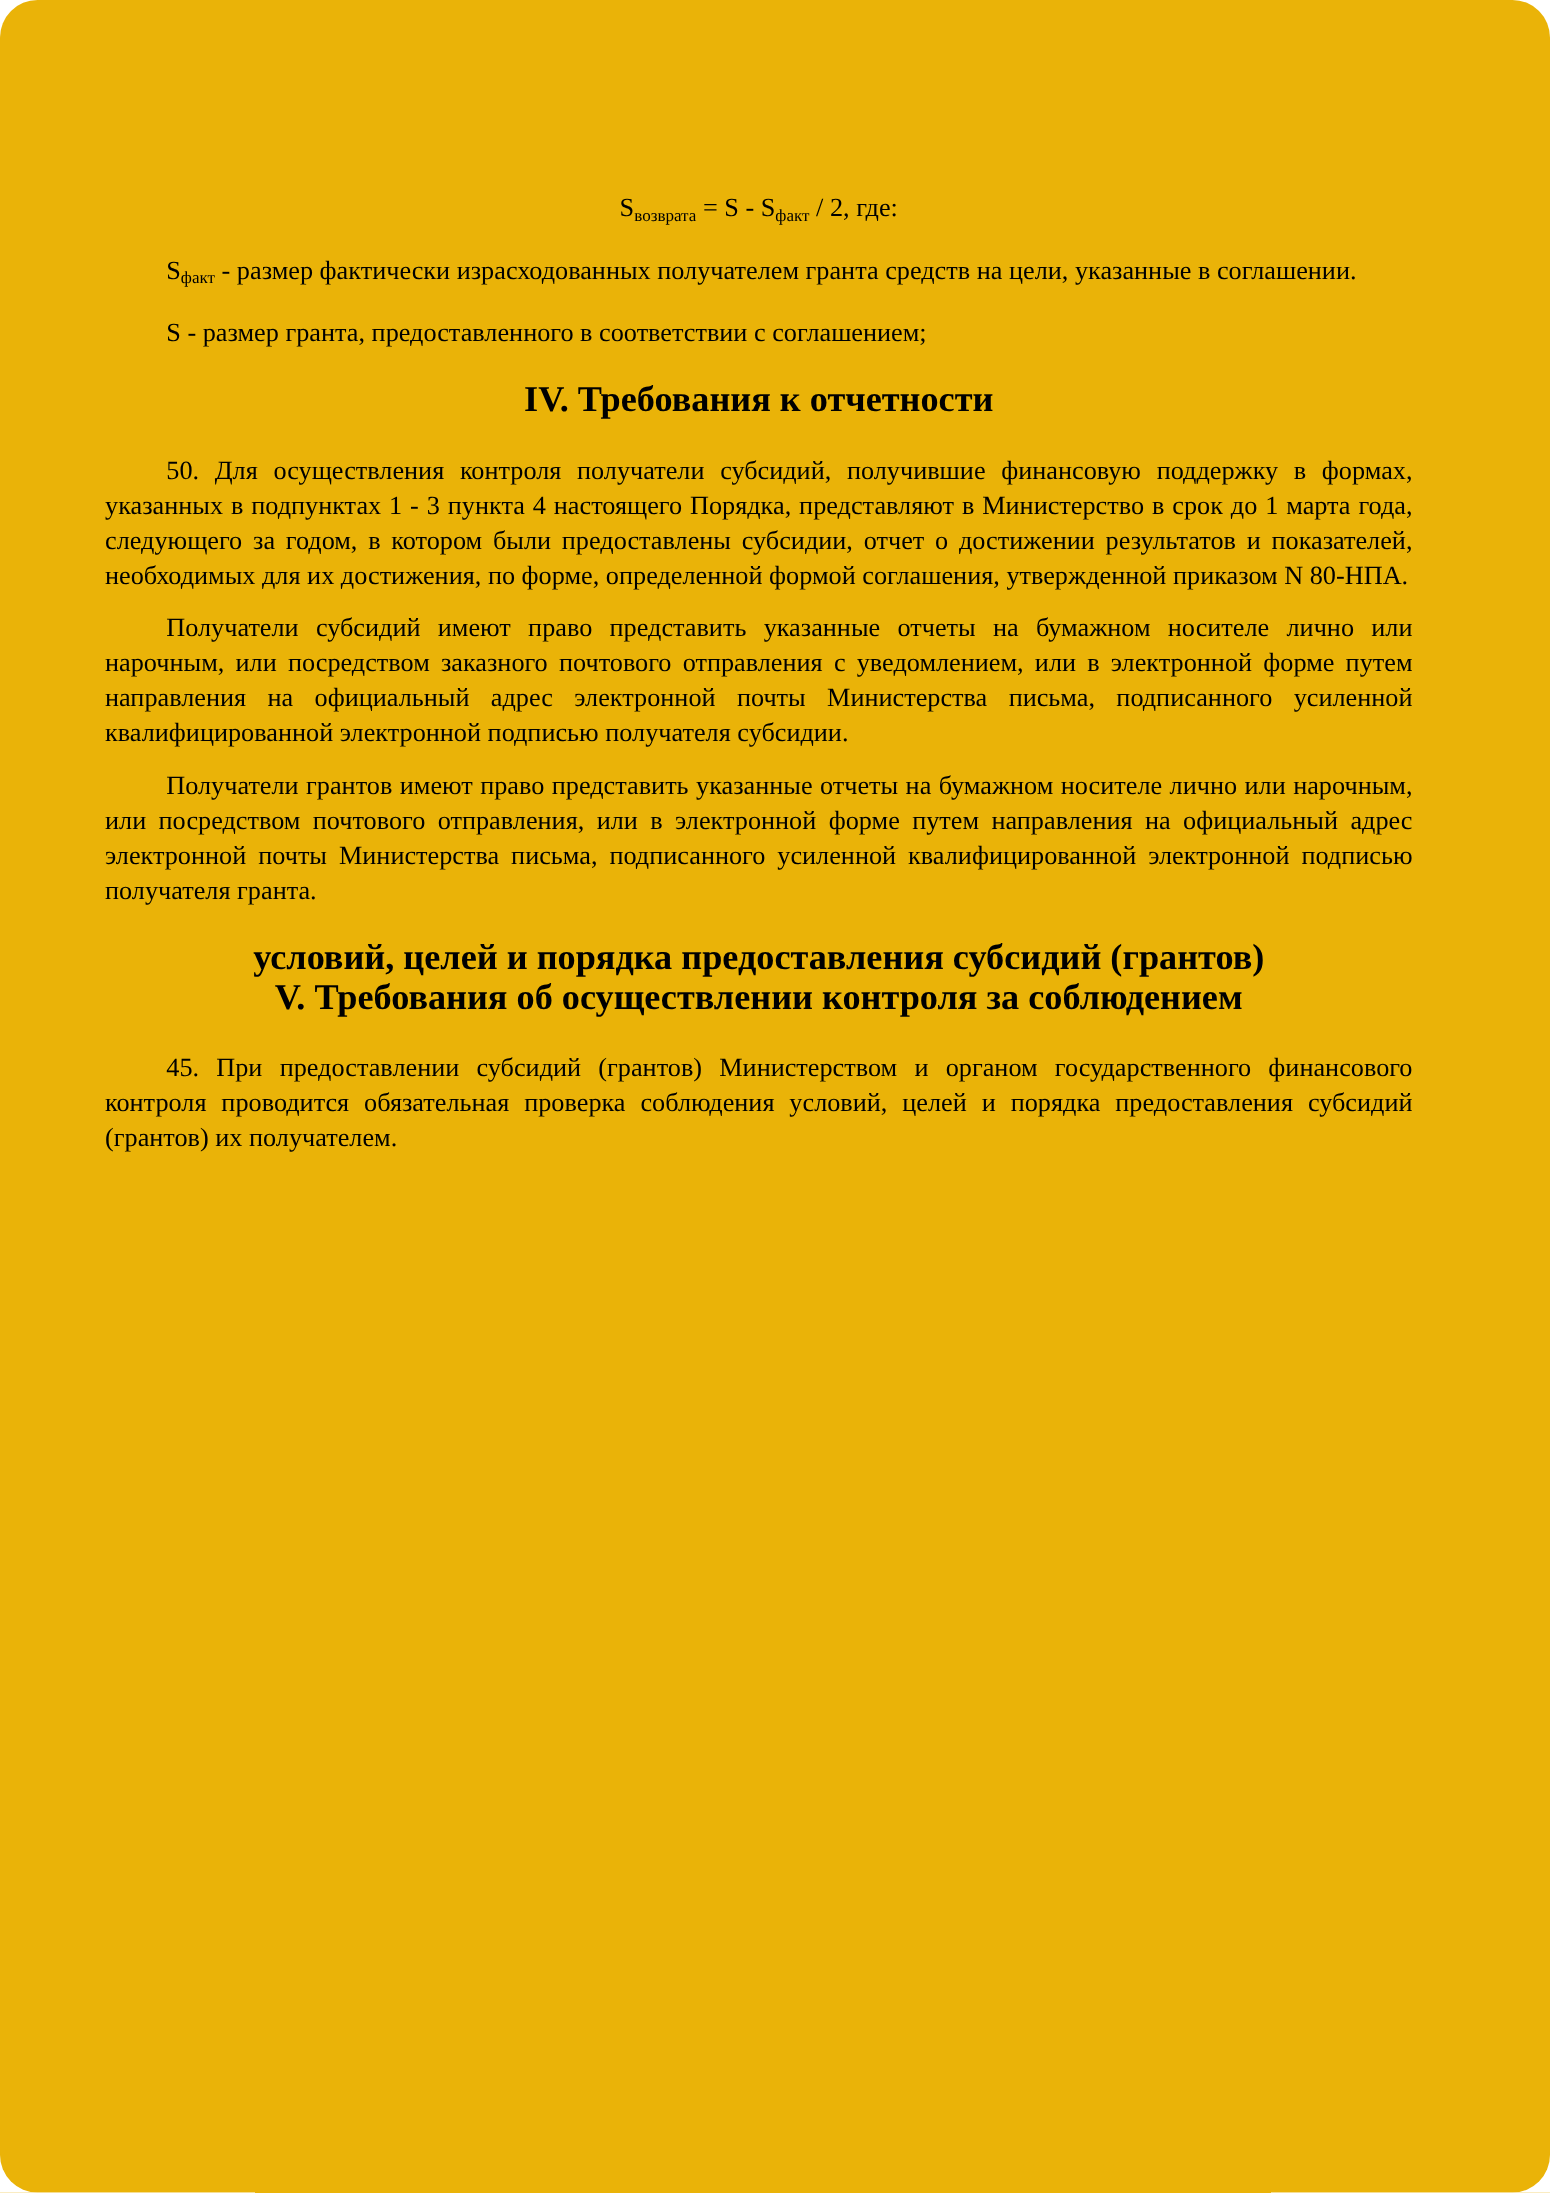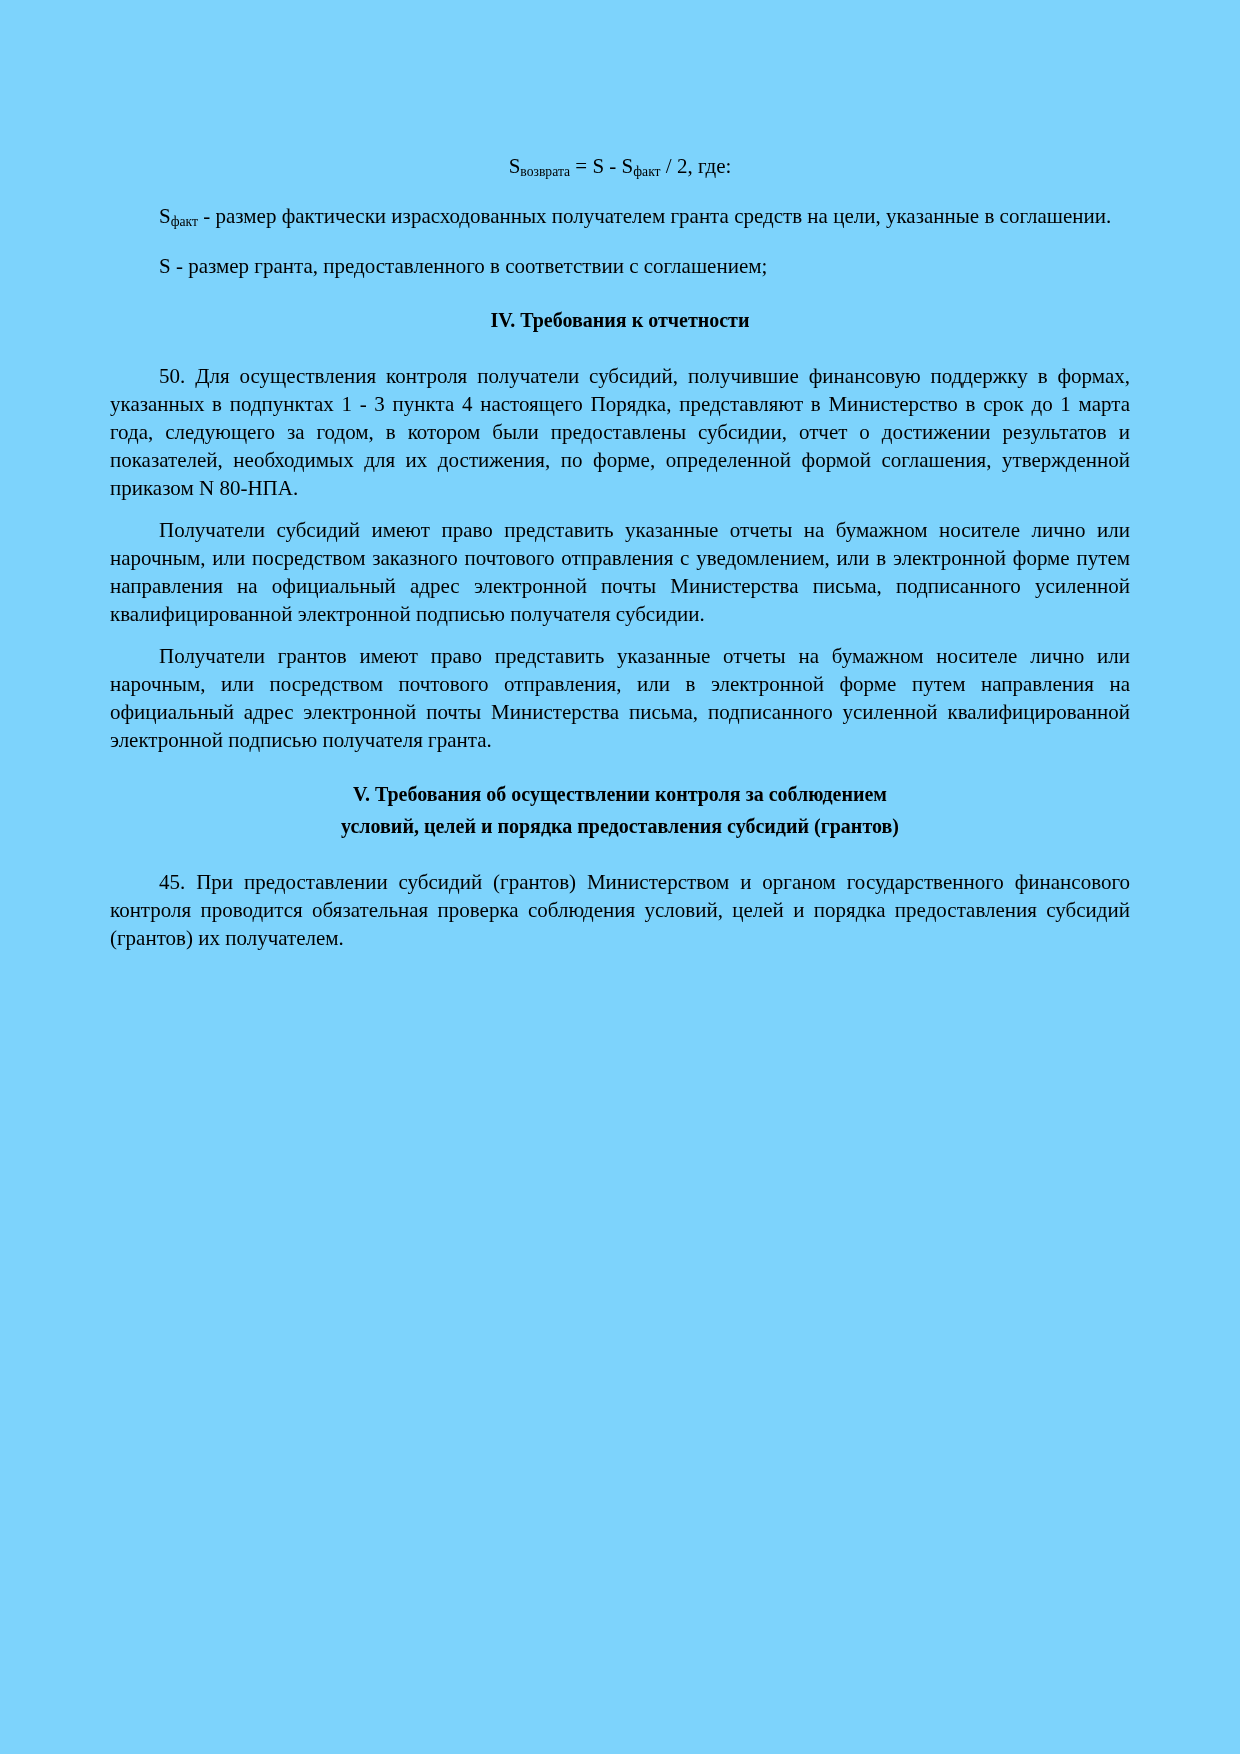--- a/index.html
+++ b/index.html
@@ -5,28 +5,29 @@
   html, body {
     margin: 0;
     padding: 0;
     background: #ffffff;
   }
   .page {
     position: relative;
     width: 1240px;
     height: 1754px;
     margin: 0 auto;
-    background: #7dd3fc;
+    background: #eab308;
     box-sizing: border-box;
-    padding: 152px 110px 60px 110px;
+    padding: 152px 110px 60px 84px;
     font-family: "Liberation Serif", "DejaVu Serif", serif;
     font-size: 21px;
     line-height: 28px;
     color: #000000;
     overflow: hidden;
+    border-radius: 30px;
   }
   .formula {
     margin: 0 0 22px 0;
     text-align: center;
     text-indent: 0;
   }
   .para {
     margin: 0 0 22px 0;
     text-align: justify;
     text-indent: 49px;
@@ -34,21 +35,21 @@
   .para.tight {
     margin-bottom: 14px;
   }
   sub {
     font-size: 0.65em;
     line-height: 0;
     vertical-align: -0.25em;
   }
   .heading {
     margin: 24px 0 26px 0;
-    font-size: 20px;
+    font-size: 29px;
     line-height: 32px;
     font-weight: bold;
     text-align: center;
     text-indent: 0;
   }
   .heading .hline {
     display: block;
   }
 </style>
 </head>
@@ -62,19 +63,19 @@
 
   <p class="para">S - размер гранта, предоставленного в соответствии с соглашением;</p>
 
   <h2 class="heading">IV. Требования к отчетности</h2>
 
   <p class="para tight">50. Для осуществления контроля получатели субсидий, получившие финансовую поддержку в формах, указанных в подпунктах 1 - 3 пункта 4 настоящего Порядка, представляют в Министерство в срок до 1 марта года, следующего за годом, в котором были предоставлены субсидии, отчет о достижении результатов и показателей, необходимых для их достижения, по форме, определенной формой соглашения, утвержденной приказом N 80-НПА.</p>
   <p class="para tight">Получатели субсидий имеют право представить указанные отчеты на бумажном носителе лично или нарочным, или посредством заказного почтового отправления с уведомлением, или в электронной форме путем направления на официальный адрес электронной почты Министерства письма, подписанного усиленной квалифицированной электронной подписью получателя субсидии.</p>
   <p class="para tight">Получатели грантов имеют право представить указанные отчеты на бумажном носителе лично или нарочным, или посредством почтового отправления, или в электронной форме путем направления на официальный адрес электронной почты Министерства письма, подписанного усиленной квалифицированной электронной подписью получателя гранта.</p>
 
   <h2 class="heading">
+    <span class="hline">условий, целей и порядка предоставления субсидий (грантов)</span>
     <span class="hline">V. Требования об осуществлении контроля за соблюдением</span>
-    <span class="hline">условий, целей и порядка предоставления субсидий (грантов)</span>
   </h2>
 
   <p class="para tight">45. При предоставлении субсидий (грантов) Министерством и органом государственного финансового контроля проводится обязательная проверка соблюдения условий, целей и порядка предоставления субсидий (грантов) их получателем.</p>
 
 </div>
 
 </body></html>

